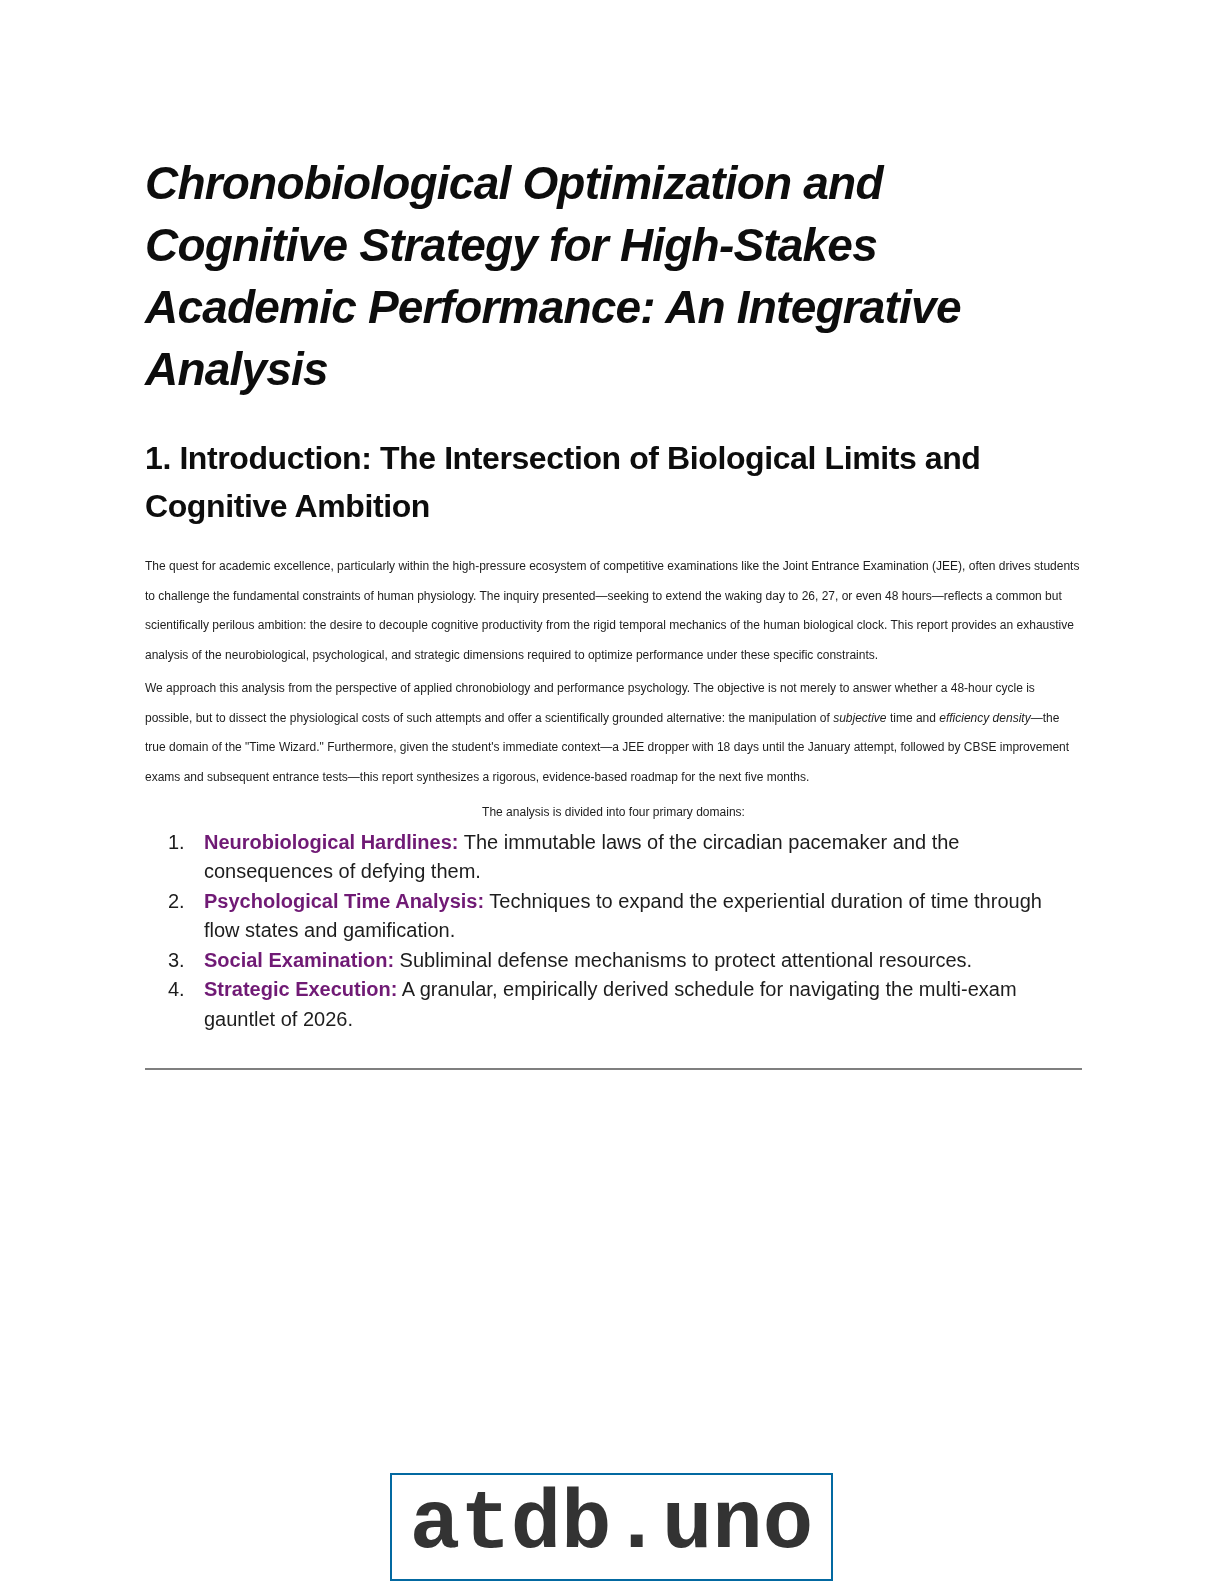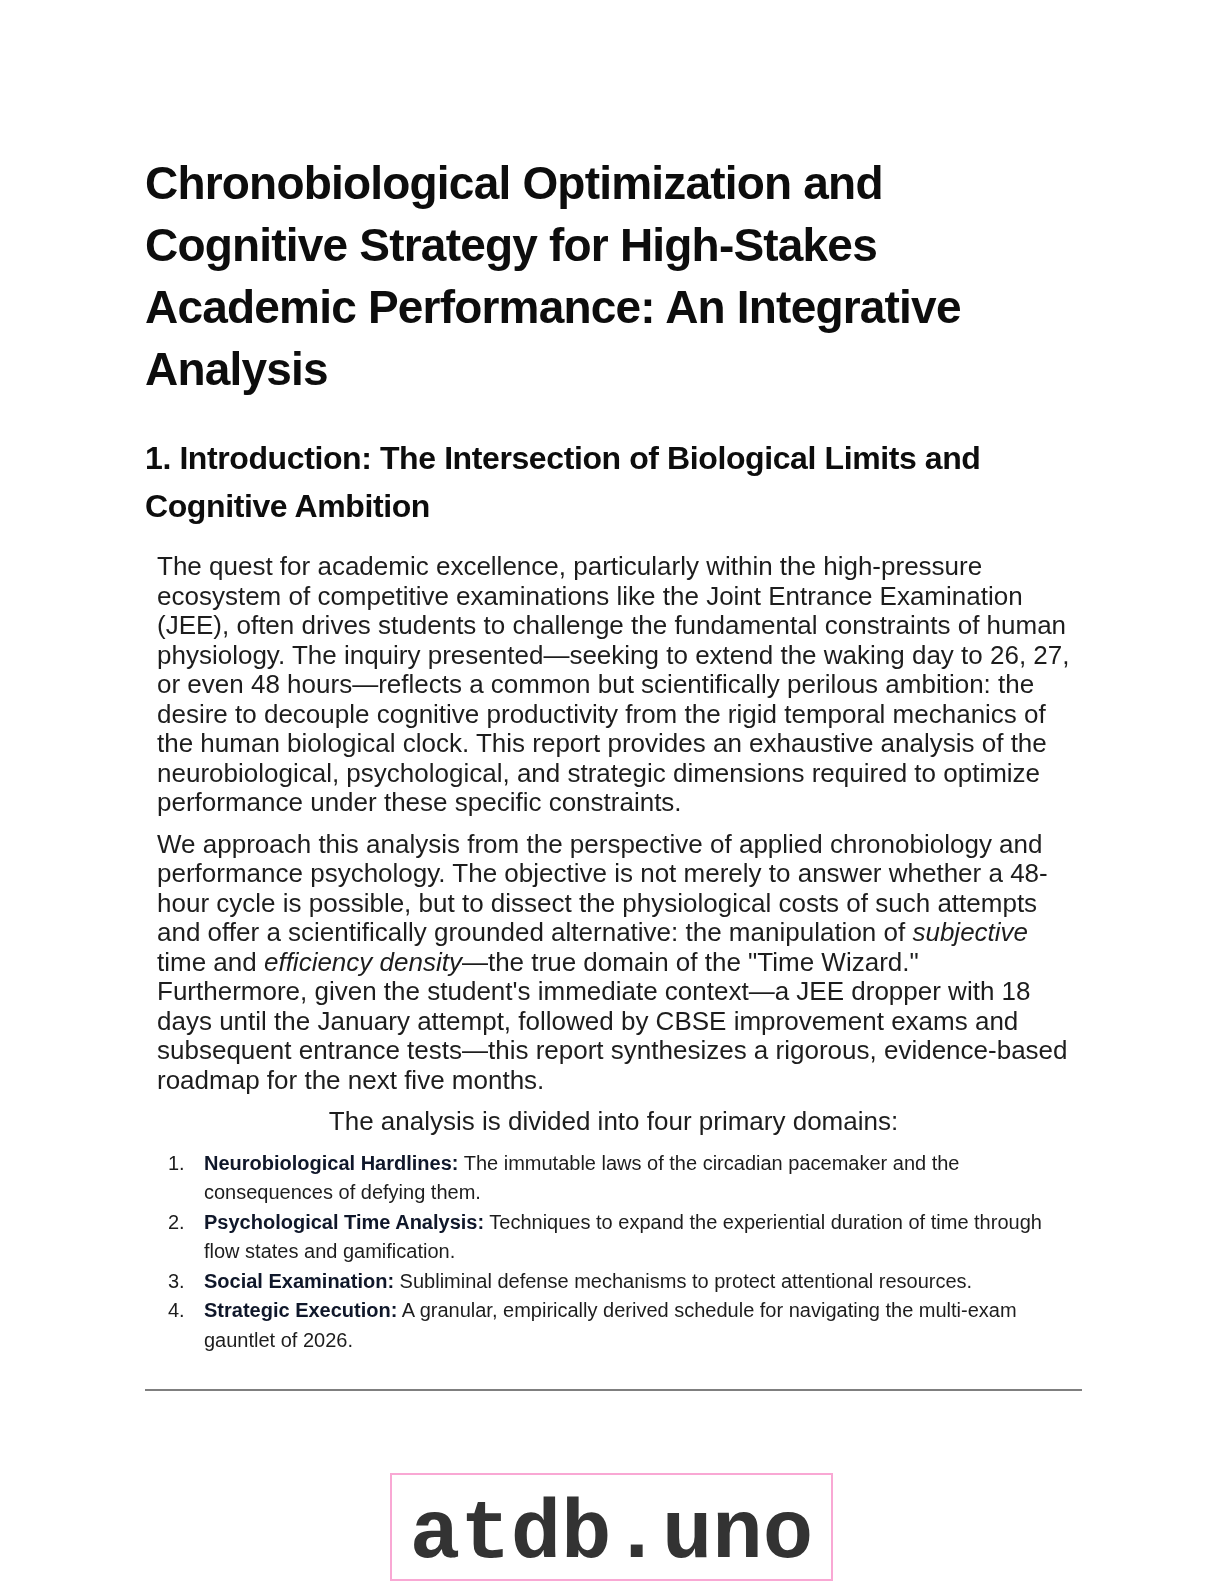--- a/index.html
+++ b/index.html
@@ -25,36 +25,37 @@
     width: 937px;
   }
   h1.doc-title {
     margin: 152px 0 0 0;
     font-size: 46px;
     line-height: 62px;
     font-weight: 700;
     letter-spacing: -0.8px;
     color: #0d0d0d;
     max-width: 900px;
+    font-style: italic;
   }
   h2.section-heading {
     font-size: 32px;
     line-height: 48px;
     font-weight: 700;
     letter-spacing: -0.4px;
     color: #0d0d0d;
     max-width: 910px;
   }
   h2.h2-1 { margin: 34px 0 16px 0; }
   h2.h2-2 { margin: 14px 0 0 0; }
   p.body {
-    font-size: 26px;
+    font-size: 12px;
     line-height: 29.5px;
     color: #1d1d1d;
-    margin: 12px;
+    margin: 0;
   }
   p.p1 { margin-top: 22px; }
   p.p2 { margin-top: 4px; }
   p.p3 { margin-top: 6px; text-align: center; }
   p.s2p1 { margin-top: 19px; }
   .italic { font-style: italic; }
   ol.domain-list {
     list-style: none;
     margin: 0;
     padding: 0;
@@ -65,40 +66,40 @@
     padding-left: 23px;
     font-size: 20px;
     line-height: 29.5px;
     color: #1d1d1d;
   }
   ol.domain-list .num {
     flex: 0 0 36px;
     width: 36px;
   }
   ol.domain-list .li-text { flex: 1 1 auto; }
-  ol.domain-list strong { font-weight: 700; color: #0f172a; }
+  ol.domain-list strong { font-weight: 700; color: #701a75; }
   hr.divider {
     border: none;
     border-top: 2px solid #7f7f7f;
     margin: 34px 0 0 0;
     width: 100%;
   }
   .watermark {
     position: absolute;
     left: 390px;
     top: 1473px;
     width: 443px;
     height: 108px;
     box-sizing: border-box;
-    border: 2px solid #f9a8d4;
+    border: 2px solid #0369a1;
     background: #ffffff;
     display: flex;
     align-items: flex-end;
     justify-content: center;
-    padding-bottom: 6px;
+    padding-bottom: 16px;
     text-align: right;
   }
   .watermark span {
     font-family: "Liberation Mono", "DejaVu Sans Mono", monospace;
     font-weight: 700;
     font-size: 84px;
     line-height: 0.9;
     color: #333333;
     letter-spacing: 0px;
     white-space: nowrap;

